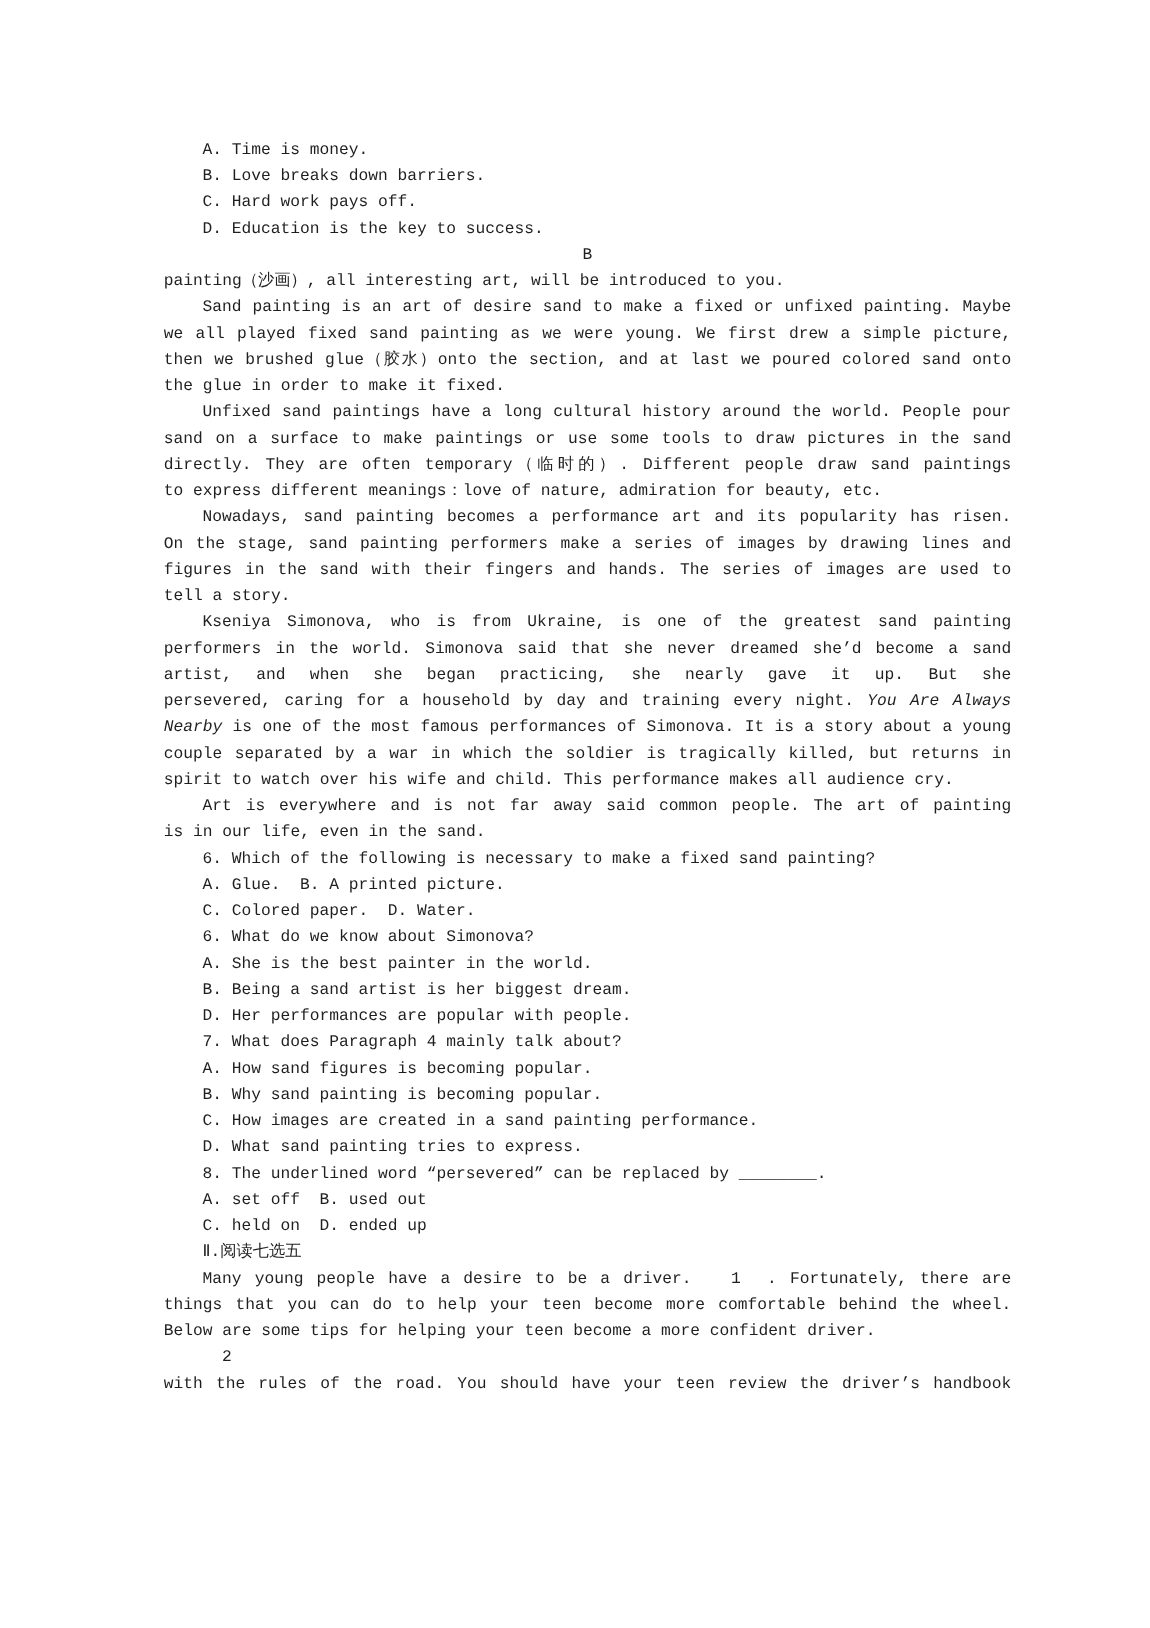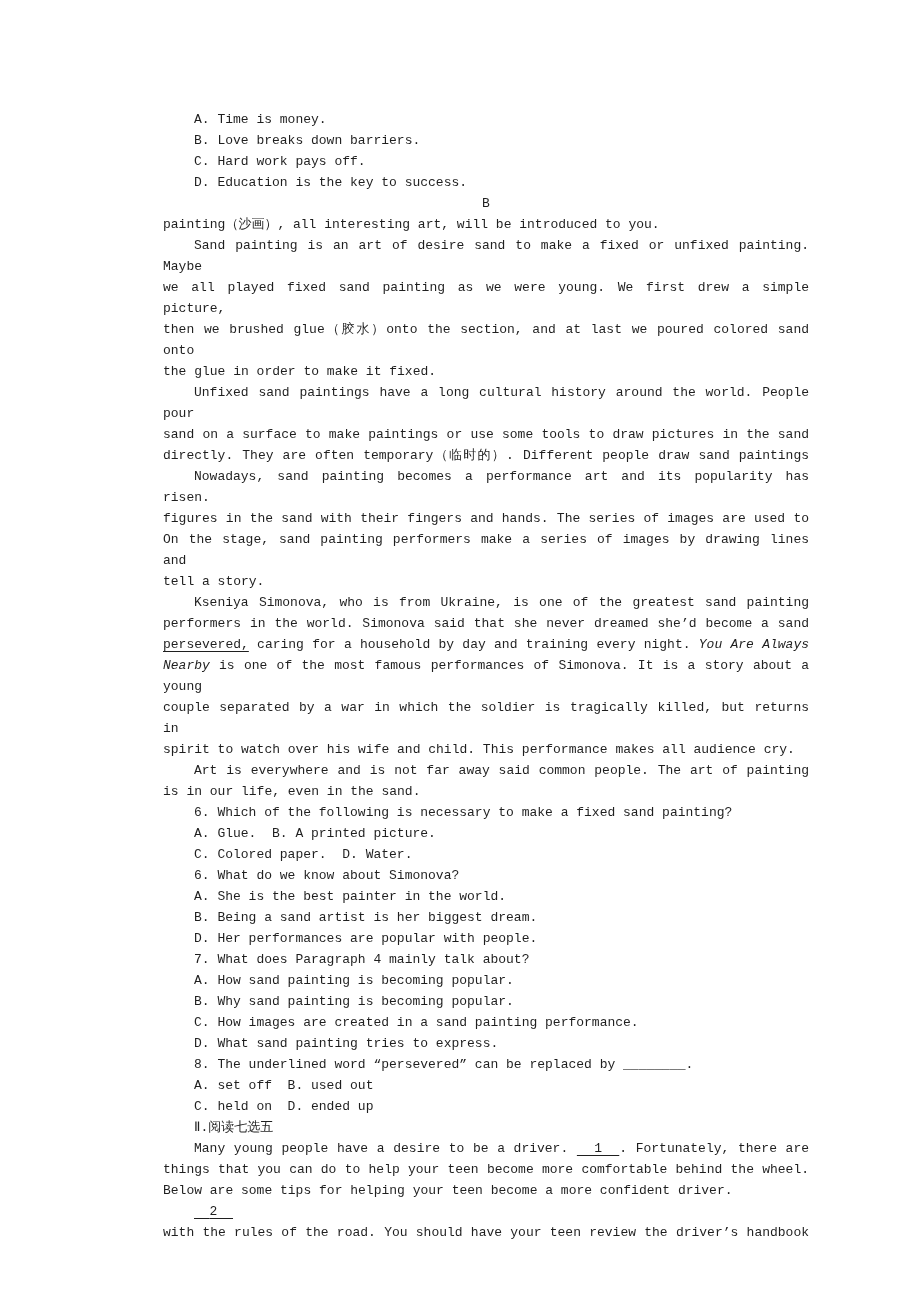--- a/index.html
+++ b/index.html
@@ -19,67 +19,68 @@
     box-sizing: border-box;
     padding: 109px 0 0 131px;
   }
   .doc-body {
     width: 678px;
   }
   .line {
     line-height: 21px;
     min-height: 21px;
     white-space: pre-wrap;
-    margin-left: 32px;
   }
   .line.indent { text-indent: 31px; }
   .line.center { text-align: center; text-indent: 0; }
   .line.j { text-align: justify; text-align-last: justify; }
-  .u { text-decoration: underline; text-underline-offset: 3px; }
+  .u { text-underline-offset: 3px; }
   .i { font-style: italic; }
 </style>
 </head>
 <body>
 
 <div class="page">
   <div class="doc-body">
       <div class="line indent"><span>A. Time is money.</span></div>
       <div class="line indent"><span>B. Love breaks down barriers.</span></div>
       <div class="line indent"><span>C. Hard work pays off.</span></div>
       <div class="line indent"><span>D. Education is the key to success.</span></div>
       <div class="line center"><span>B</span></div>
       <div class="line"><span>painting（沙画）, all interesting art, will be introduced to you.</span></div>
       <div class="line indent j"><span>Sand painting is an art of desire sand to make a fixed or unfixed painting. Maybe</span></div>
       <div class="line j"><span>we all played fixed sand painting as we were young. We first drew a simple picture,</span></div>
       <div class="line j"><span>then we brushed glue（胶水）onto the section, and at last we poured colored sand onto</span></div>
       <div class="line"><span>the glue in order to make it fixed.</span></div>
       <div class="line indent j"><span>Unfixed sand paintings have a long cultural history around the world. People pour</span></div>
       <div class="line j"><span>sand on a surface to make paintings or use some tools to draw pictures in the sand</span></div>
       <div class="line j"><span>directly. They are often temporary（临时的）. Different people draw sand paintings</span></div>
+      <div class="line"><span>to express different meanings：love of nature, admiration for beauty, etc.</span></div>
       <div class="line indent j"><span>Nowadays, sand painting becomes a performance art and its popularity has risen.</span></div>
+      <div class="line j"><span>On the stage, sand painting performers make a series of images by drawing lines and</span></div>
       <div class="line j"><span>figures in the sand with their fingers and hands. The series of images are used to</span></div>
-      <div class="line j"><span>On the stage, sand painting performers make a series of images by drawing lines and</span></div>
       <div class="line"><span>tell a story.</span></div>
       <div class="line indent j"><span>Kseniya Simonova, who is from Ukraine, is one of the greatest sand painting</span></div>
       <div class="line j"><span>performers in the world. Simonova said that she never dreamed she’d become a sand</span></div>
+      <div class="line j"><span>artist, and when she began practicing, she nearly gave it up. But she</span></div>
       <div class="line j"><span class="u">persevered,</span><span> caring for a household by day and training every night. </span><span class="i">You Are Always</span></div>
       <div class="line j"><span class="i">Nearby</span><span> is one of the most famous performances of Simonova. It is a story about a young</span></div>
       <div class="line j"><span>couple separated by a war in which the soldier is tragically killed, but returns in</span></div>
       <div class="line"><span>spirit to watch over his wife and child. This performance makes all audience cry.</span></div>
       <div class="line indent j"><span>Art is everywhere and is not far away said common people. The art of painting</span></div>
       <div class="line"><span>is in our life, even in the sand.</span></div>
       <div class="line indent"><span>6. Which of the following is necessary to make a fixed sand painting?</span></div>
       <div class="line indent"><span>A. Glue.  B. A printed picture.</span></div>
       <div class="line indent"><span>C. Colored paper.  D. Water.</span></div>
       <div class="line indent"><span>6. What do we know about Simonova?</span></div>
       <div class="line indent"><span>A. She is the best painter in the world.</span></div>
       <div class="line indent"><span>B. Being a sand artist is her biggest dream.</span></div>
       <div class="line indent"><span>D. Her performances are popular with people.</span></div>
       <div class="line indent"><span>7. What does Paragraph 4 mainly talk about?</span></div>
-      <div class="line indent"><span>A. How sand painting is becoming popular.</span></div>
+      <div class="line indent"><span>A. How sand figures is becoming popular.</span></div>
       <div class="line indent"><span>B. Why sand painting is becoming popular.</span></div>
       <div class="line indent"><span>C. How images are created in a sand painting performance.</span></div>
       <div class="line indent"><span>D. What sand painting tries to express.</span></div>
       <div class="line indent"><span>8. The underlined word “persevered” can be replaced by ________.</span></div>
       <div class="line indent"><span>A. set off  B. used out</span></div>
       <div class="line indent"><span>C. held on  D. ended up</span></div>
       <div class="line indent"><span>Ⅱ.阅读七选五</span></div>
       <div class="line indent j"><span>Many young people have a desire to be a driver. </span><span class="u">  1  </span><span>. Fortunately, there are</span></div>
       <div class="line j"><span>things that you can do to help your teen become more comfortable behind the wheel.</span></div>
       <div class="line"><span>Below are some tips for helping your teen become a more confident driver.</span></div>

